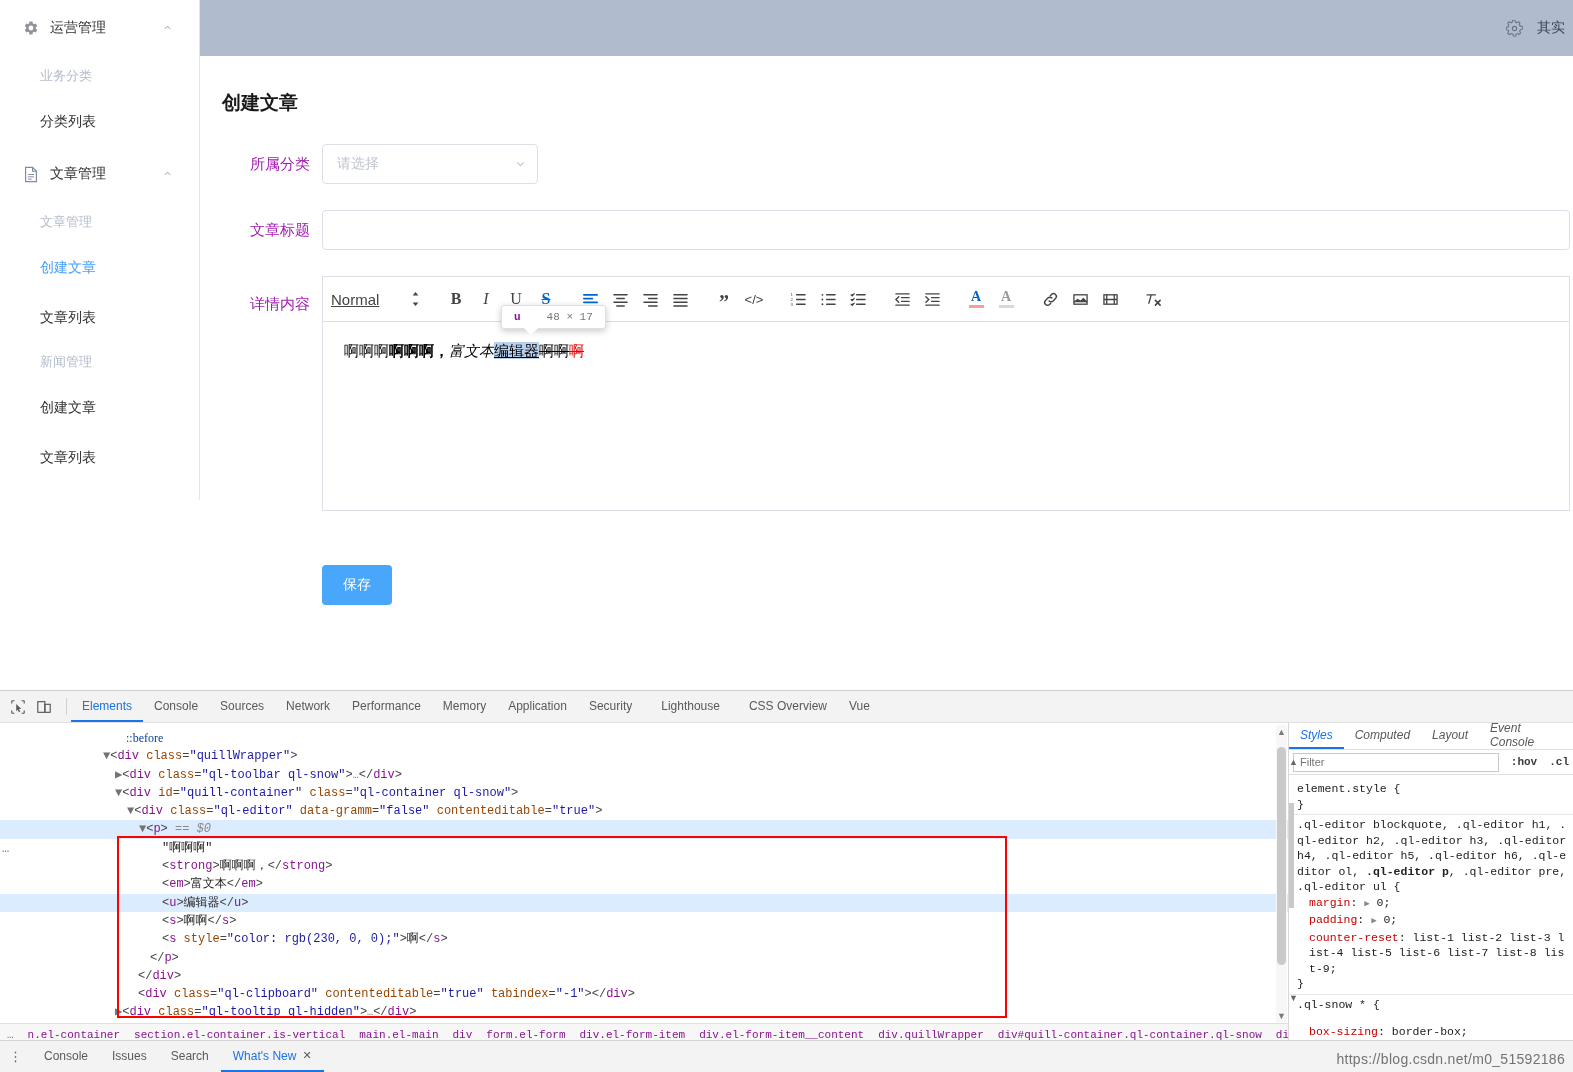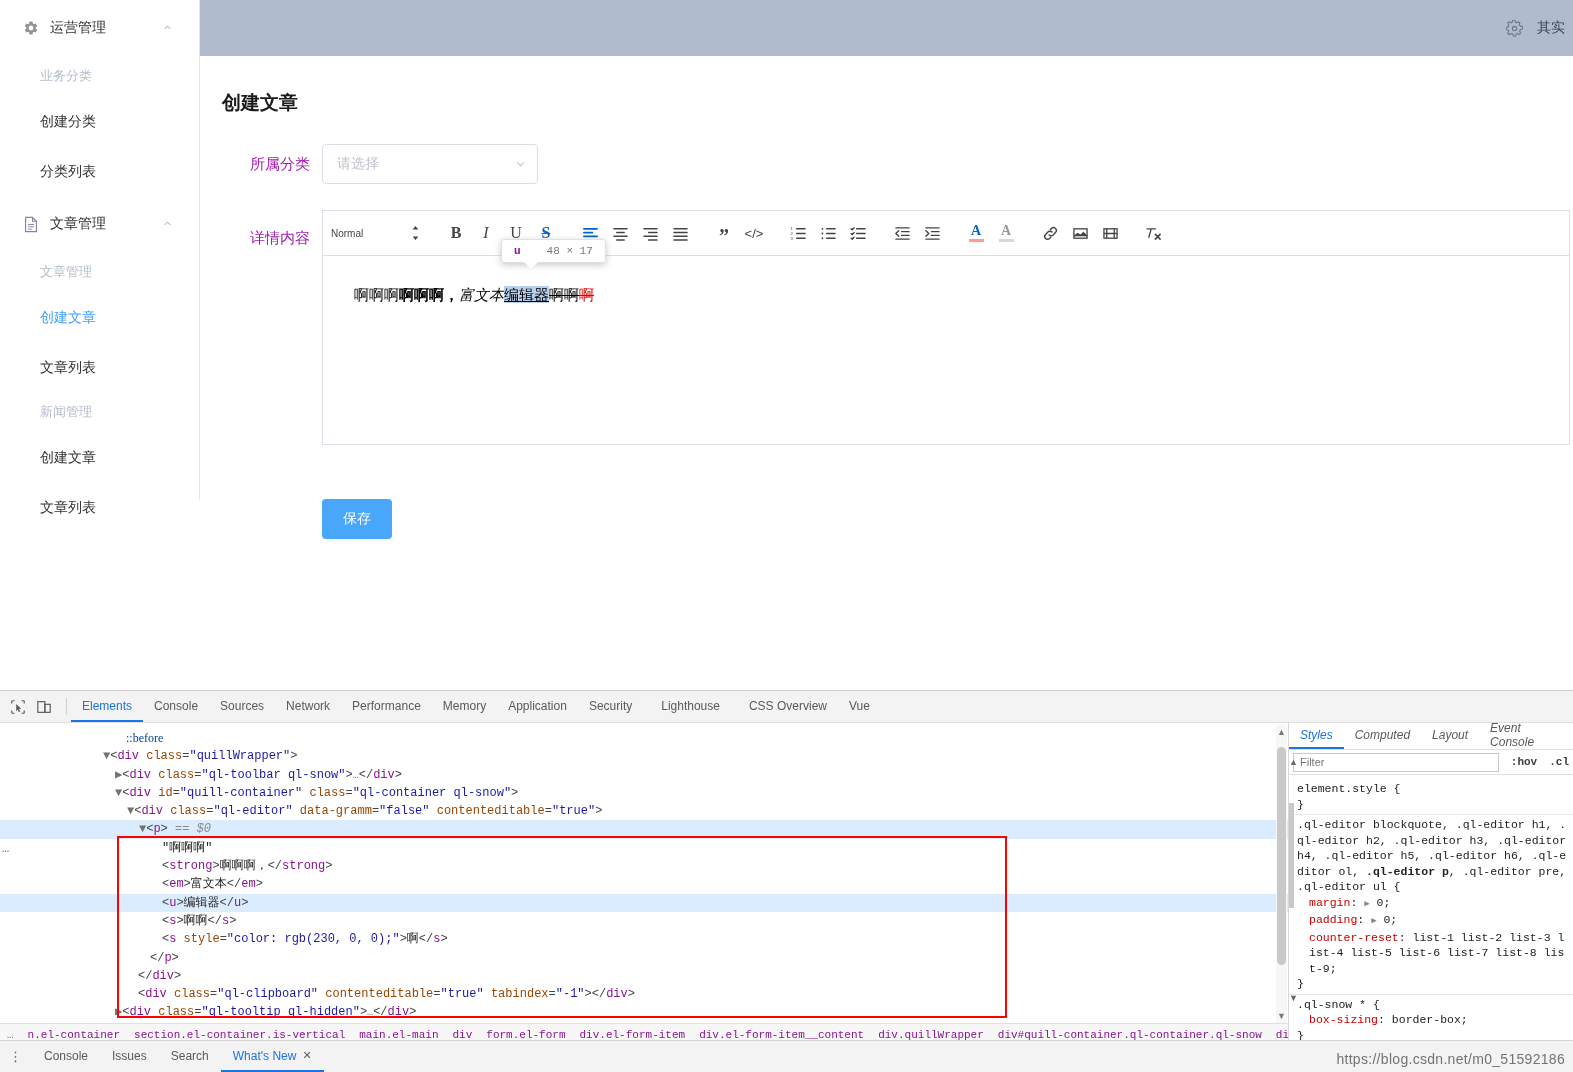--- a/index.html
+++ b/index.html
@@ -88,21 +88,21 @@
   .tb-btn {
     width: 28px; height: 24px; display: flex; align-items: center; justify-content: center;
     color: #444; cursor: pointer; margin: 0 1px;
   }
   .tb-btn.active { color: #06c; }
   .tb-picker {
     display: flex; align-items: center; justify-content: space-between;
     width: 98px; height: 24px; padding: 0 6px 0 2px; color: #444; cursor: pointer;
     font-size: 14px;
   }
-  .tb-picker .lbl { font-size: 10px; color: #444; }
+  .tb-picker .lbl { font-size: 15px; color: #444; text-decoration: underline; }
   .tb-picker .updown { font-size: 11px; color: #444; line-height: 1; }
 
   .ql-container {
     border: 1px solid #dcdfe6; background: #fff; height: 190px; overflow: hidden;
   }
   .ql-editor { padding: 12px 15px; font-size: 15px; color: #000; line-height: 1.5; }
   .ql-editor .seg-strong { font-weight: bold; }
   .ql-editor .seg-em { font-style: italic; }
   .ql-editor .seg-u { text-decoration: underline; background: #b9d1ec; }
   .ql-editor .seg-s { text-decoration: line-through; }
@@ -251,21 +251,20 @@
         </span>
         <span class="gtitle">运营管理</span>
         <span class="arrow">
           <svg width="11" height="11" viewBox="0 0 24 24" fill="none" stroke="#909399" stroke-width="2">
               <path d="M6 15l6-6 6 6"></path>
             </svg>
         </span>
       </div>
 
       <div class="menu-sub-title">业务分类</div>
-      <div class="menu-item">创建分类</div>
       <div class="menu-item">分类列表</div>
 
       <div class="menu-group-head">
         <span class="gicon">
           <svg width="16" height="17" viewBox="0 0 20 22" fill="none" stroke="#7f8b9c" stroke-width="1.5">
             <path d="M3 1.8h9l5 5v13.4H3z"></path>
               <path d="M12 1.8v5h5"></path>
             <path d="M6 11h8M6 14h8M6 17h5" stroke-width="1.2"></path>
           </svg>
         </span>
@@ -303,20 +302,24 @@
         <div class="el-select">
           <span>请选择</span>
           <span class="chev">
             <svg width="13" height="13" viewBox="0 0 24 24" fill="none" stroke="#c0c4cc" stroke-width="2">
                 <path d="M6 9l6 6 6-6"></path>
               </svg>
           </span>
         </div>
       </div>
 
+      <div class="form-row">
+        <div class="form-label">文章标题</div>
+        <input class="el-input" type="text" value="" style="">
+      </div>
 
       <div class="form-row">
         <div class="form-label tall">详情内容</div>
         <div class="quill-wrapper">
 
           <div class="ql-toolbar">
             <div class="tb-picker">
               <span class="lbl">Normal</span>
               <span class="updown">
                 <svg width="11" height="16" viewBox="0 0 12 18" fill="#444">
@@ -448,21 +451,21 @@
             </div>
 
             <div class="dt-tooltip">
               <span class="tag">u</span>
               <span class="dims">48 × 17</span>
             </div>
           </div>
 
           <div class="ql-container">
             <div class="ql-editor">
-              <p style="margin:16px;">
+              <p style="margin:6px;">
                 <span>啊啊啊</span><span class="seg-strong">啊啊啊，</span><span class="seg-em">富文本</span><span class="seg-u">编辑器</span><span class="seg-s">啊啊</span><span class="seg-s-red">啊</span>
               </p>
             </div>
           </div>
         </div>
       </div>
 
       <button class="save-btn">保存</button>
     </div>
   </div>
@@ -534,21 +537,21 @@
           <div class="st-tab">Event Console</div>
         </div>
         <div class="st-filterbar">
           <input class="st-filter" placeholder="Filter" style="">
           <span class="st-tool">:hov</span>
           <span class="st-tool">.cl</span>
         </div>
         <div class="st-rules" id="st-rules">
             <div class="st-rule"><div class="st-sel">element.style {</div><div>}</div></div>
             <div class="st-rule"><div class="st-sel">.ql-editor blockquote, .ql-editor h1, .ql-editor h2, .ql-editor h3, .ql-editor h4, .ql-editor h5, .ql-editor h6, .ql-editor ol, <b>.ql-editor p</b>, .ql-editor pre, .ql-editor ul {</div><div style="padding-left:12px;"><span class="st-prop">margin</span>: <span class="st-tri">▶</span> <span class="st-value">0;</span></div><div style="padding-left:12px;"><span class="st-prop">padding</span>: <span class="st-tri">▶</span> <span class="st-value">0;</span></div><div style="padding-left:12px;"><span class="st-prop">counter-reset</span>: <span class="st-value">list-1 list-2 list-3 list-4 list-5 list-6 list-7 list-8 list-9;</span></div><div>}</div></div>
-            <div class="st-rule"><div class="st-sel">.ql-snow * {</div><div style="padding-left:12px;"><span class="st-prop">box-sizing</span>: <span class="st-value">border-box;</span></div><div>}</div></div>
+            <div class="st-rule"><div class="st-sel">.ql-snow * {</div><div style="padding-left:12px;margin-top:12px;"><span class="st-prop">box-sizing</span>: <span class="st-value">border-box;</span></div><div>}</div></div>
           </div>
         <div class="st-arrow-t">▲</div>
         <div class="st-scroll-l"></div>
         <div class="st-arrow-b">▼</div>
       </div>
     </div>
 
     <div class="dt-drawer">
       <span class="drawer-dots">⋮</span>
       <div class="drawer-tab">Console</div>

